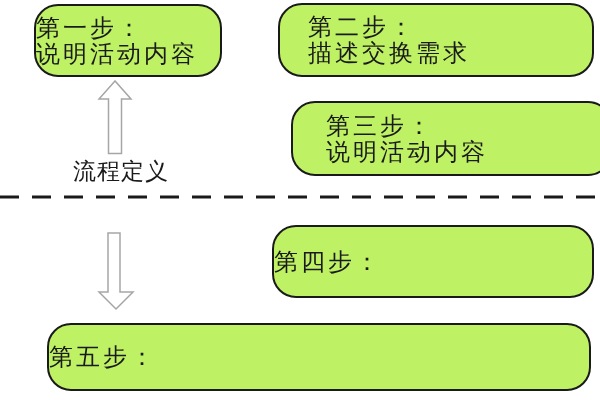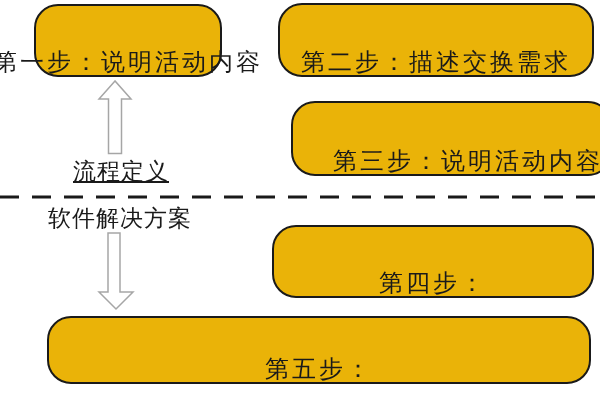--- a/index.html
+++ b/index.html
@@ -17,24 +17,24 @@
     width: 600px;
     height: 400px;
     background: var(--background, #ffffff);
     overflow: hidden;
   }
   .box {
     position: absolute;
     box-sizing: border-box;
     border: 2px solid var(--box-border, #1a1a1a);
     border-radius: 24px;
-    background: #eab308;
+    background: #bef264;
     display: flex;
-    flex-direction: row;
-    align-items: flex-end;
+    flex-direction: column;
+    align-items: flex-start;
     justify-content: center;
     color: var(--text, #1a1a1a);
   }
   .box-line {
     font-size: 24px;
     line-height: 26px;
     letter-spacing: 3px;
     text-align: center;
     white-space: nowrap;
   }
@@ -66,47 +66,46 @@
 </head>
 <body>
 
 <div class="canvas">
 
   <div class="box" style="left:34px; top:4px; width:188px; height:73px;">
     <div class="box-line">第一步：</div>
     <div class="box-line">说明活动内容</div>
   </div>
 
-  <div class="box" style="left:278px; top:3px; width:316px; height:74px;">
+  <div class="box" style="left:278px; top:3px; width:316px; height:74px;padding-left:28px;">
     <div class="box-line">第二步：</div>
     <div class="box-line">描述交换需求</div>
   </div>
 
   <div class="box" style="left:291px; top:101px; width:321px; height:75px;padding-left:33px;">
     <div class="box-line">第三步：</div>
     <div class="box-line">说明活动内容</div>
   </div>
 
   <svg class="arrow" style="left:95px; top:78px;" width="42" height="78" viewBox="0 0 42 78">
     <polygon points="20,3 4,21 13.5,21 13.5,75.5 26.5,75.5 26.5,21 36,21"></polygon>
   </svg>
 
-  <div class="label" style="left:36px; top:156px; width:170px;text-decoration:underline;">流程定义</div>
+  <div class="label" style="left:36px; top:156px; width:170px;">流程定义</div>
 
   <svg class="divider" style="top:194px;" width="600" height="6" viewBox="0 0 600 6">
     <line x1="0" y1="3" x2="600" y2="3" stroke-dasharray="19 13"></line>
   </svg>
 
-  <div class="label" style="left:28px; top:203px; width:184px;">软件解决方案</div>
 
   <svg class="arrow" style="left:94px; top:231px;" width="44" height="80" viewBox="0 0 44 80">
     <polygon points="14,2 26,2 26,61 39,61 22,78 5,61 14,61"></polygon>
   </svg>
 
   <div class="box" style="left:272px; top:225px; width:322px; height:73px;">
     <div class="box-line">第四步：</div>
   </div>
 
-  <div class="box" style="left:47px; top:316px; width:544px; height:68px;">
+  <div class="box" style="left:47px; top:323px; width:544px; height:68px;">
     <div class="box-line">第五步：</div>
   </div>
 
 </div>
 
 </body></html>

